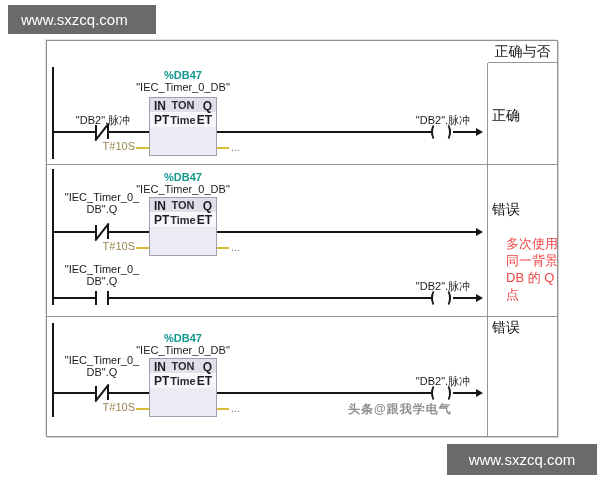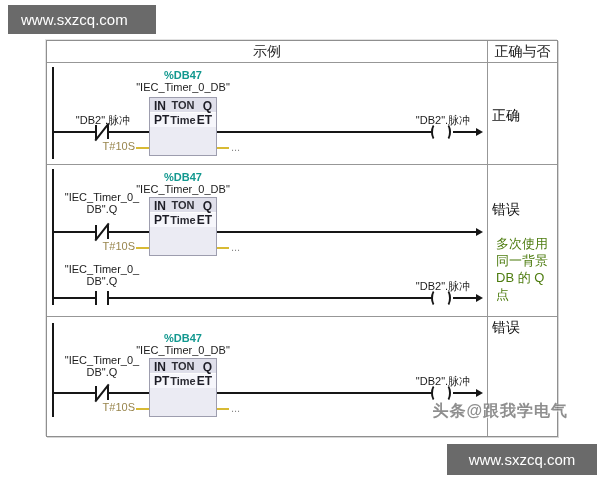--- a/index.html
+++ b/index.html
@@ -1,23 +1,23 @@
 <!DOCTYPE html>
 <html><head>
 <meta charset="utf-8">
 <style>
   html,body{margin:0;padding:0;background:#fff;}
   .page{position:relative;width:600px;height:480px;background:#ffffff;overflow:hidden;
         font-family:"Liberation Sans", sans-serif;color:#161616;}
   .wm{position:absolute;background:#6a6a6a;color:#fff;font-size:15px;box-sizing:border-box;z-index:6;}
   .wm-top{left:8px;top:5px;width:148px;height:29px;line-height:29px;padding-left:13px;}
   .wm-bottom{left:447px;top:444px;width:150px;height:31px;line-height:31px;text-align:center;}
-  .overlay-wm{position:absolute;left:378px;top:401px;width:190px;z-index:5;
-        font-size:16px;font-weight:bold;color:rgba(105,105,105,0.75);
-        text-shadow:1px 1px 0 rgba(255,255,255,0.7);letter-spacing:1px;white-space:nowrap;text-align:right;}
+  .overlay-wm{position:absolute;left:348px;top:401px;width:190px;z-index:5;
+        font-size:12px;font-weight:bold;color:rgba(105,105,105,0.75);
+        text-shadow:1px 1px 0 rgba(255,255,255,0.7);letter-spacing:1px;white-space:nowrap;}
   
   .tbl{position:absolute;left:46px;top:40px;width:510px;height:395px;background:#fff;
        border:1px solid #8f8f8f;box-shadow:1px 1px 0 #d6d6d6, -1px -1px 0 #e3e3e3;}
   .cell{position:absolute;box-sizing:border-box;border-color:#979797;}
   .bR{border-right:1px solid #979797;} .bB{border-bottom:1px solid #979797;}
   .hdr{font-size:14px;color:#222;text-align:center;line-height:21px;}
   
   .hline{position:absolute;height:2px;background:#161616;}
   .vline{position:absolute;width:2px;background:#161616;}
   .goldline{position:absolute;height:2px;background:#d8ba34;}
@@ -33,32 +33,31 @@
   .endarrow{position:absolute;width:0;height:0;border-top:4px solid transparent;
             border-bottom:4px solid transparent;border-left:7px solid #161616;}
   
   .blk{position:absolute;width:66px;background:#ebebf3;border:1px solid #9d9dae;box-sizing:content-box;}
   .blk .h1{height:14px;background:#dfdfea;text-align:center;font-weight:bold;font-size:11px;line-height:14px;color:#2c2c34;}
   .blk .h2{height:14px;background:#f6f6fb;text-align:center;font-weight:bold;font-size:11px;line-height:14px;color:#2c2c34;border-top:1px solid #fdfdfd;}
   .blk .body{height:28px;}
   .pin{position:absolute;font-size:12px;font-weight:bold;color:#1d1d26;}
   
   .verdict{position:absolute;left:4px;font-size:14px;color:#111;}
-  .note{position:absolute;left:8px;width:63px;font-size:13px;line-height:17px;color:#4d7c0f;}
+  .note{position:absolute;left:18px;width:63px;font-size:13px;line-height:17px;color:#ef4444;}
 </style>
 </head>
 <body>
 
 <div class="page">
 
   <div class="wm wm-top">www.sxzcq.com</div>
 
   <div class="tbl">
 
-    <div class="cell hdr bR bB" style="left:0;top:0;width:441px;height:22px;">示例</div>
     <div class="cell hdr bB" style="left:441px;top:0;width:69px;height:22px;">正确与否</div>
 
     <div class="cell bR bB" style="left:0;top:22px;width:441px;height:102px;">
       <div class="vline" style="left:5px;top:4px;height:92px;"></div>
       <div class="lbl teal" style="left:102px;width:68px;top:6px;">%DB47</div>
       <div class="lbl" style="left:70px;width:132px;top:18px;">"IEC_Timer_0_DB"</div>
 
       <div class="lbl" style="left:10px;width:92px;top:50px;">"DB2".脉冲</div>
       <div class="hline" style="left:5px;top:68px;width:43px;"></div>
       <div class="cbar" style="left:48px;top:62px;"></div>

